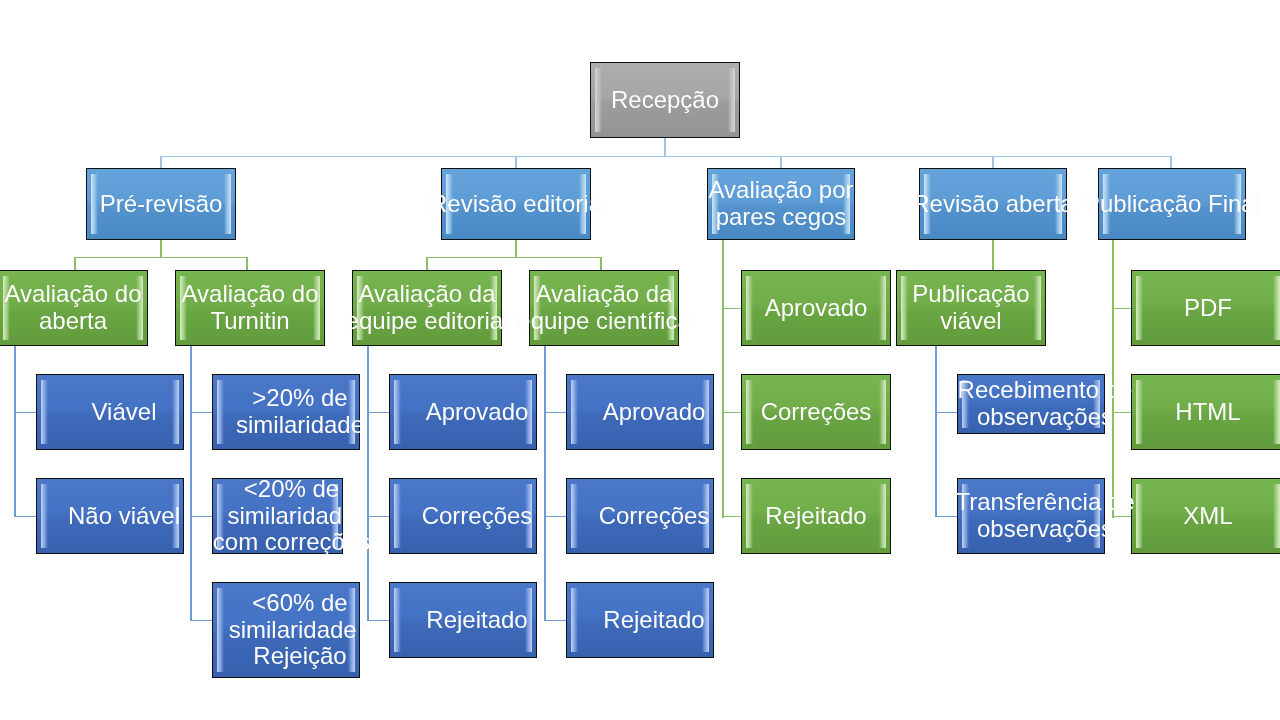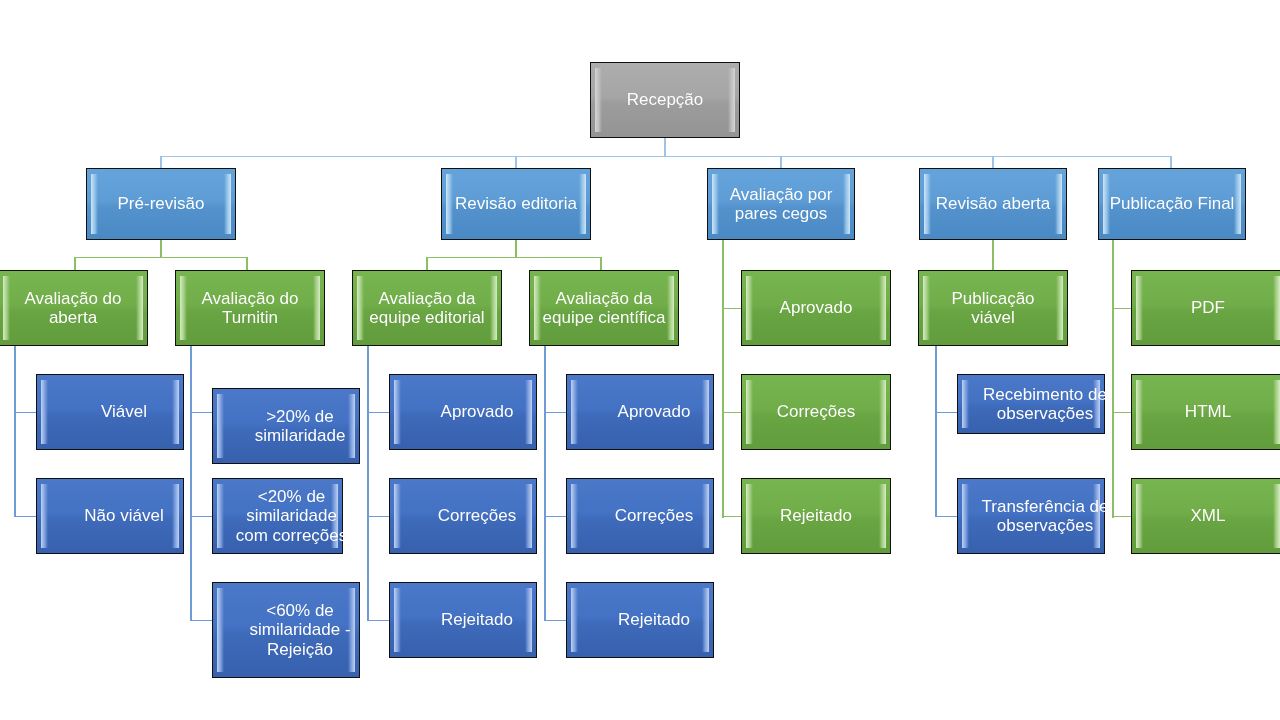--- a/index.html
+++ b/index.html
@@ -63,21 +63,21 @@
   .green:after{background:linear-gradient(to left,#D7EBC4,#A3CE85 55%,rgba(160,205,130,0));}
 
   
   .dblue{
     background:linear-gradient(to bottom,#4B78C8 0%,#4472C4 45%,#3E6ABA 55%,#3761AE 100%);
     padding-left:28px;
   }
   .dblue:before{background:linear-gradient(to right,#BFD2F0,#7D9FDE 55%,rgba(120,155,220,0));}
   .dblue:after{background:linear-gradient(to left,#BFD2F0,#7D9FDE 55%,rgba(120,155,220,0));}
 
-  .fs18{font-size:17px;}
+  .fs18{font-size:24px;}
 </style>
 </head>
 <body>
 
 <div id="stage">
 
   <div class="conn blue-light" style="left:664px;top:138px;width:1.6px;height:18px;"></div>
 
   <div class="conn blue-light" style="left:160px;top:155.5px;width:1012px;height:1.6px;"></div>
 
@@ -192,21 +192,21 @@
   </div>
 
   <div class="node green fs18" style="left:741px;top:374px;width:150px;height:76px;">
     <span class="lbl">Correções</span>
   </div>
 
   <div class="node green fs18" style="left:741px;top:478px;width:150px;height:76px;">
     <span class="lbl">Rejeitado</span>
   </div>
 
-  <div class="node green fs18" style="left:918px;top:270px;width:150px;height:76px;">
+  <div class="node green fs18" style="left:896px;top:270px;width:150px;height:76px;">
     <span class="lbl">
       <span>Publicação</span><br>
       <span>viável</span>
     </span>
   </div>
 
   <div class="node green fs18" style="left:1131px;top:270px;width:154px;height:76px;">
     <span class="lbl">PDF</span>
   </div>
 
@@ -219,21 +219,21 @@
   </div>
 
   <div class="node dblue fs18" style="left:36px;top:374px;width:148px;height:76px;">
     <span class="lbl">Viável</span>
   </div>
 
   <div class="node dblue fs18" style="left:36px;top:478px;width:148px;height:76px;">
     <span class="lbl">Não viável</span>
   </div>
 
-  <div class="node dblue fs18" style="left:212px;top:388px;width:148px;height:76px;">
+  <div class="node dblue fs18" style="left:212px;top:374px;width:148px;height:76px;">
     <span class="lbl">
       <span>&gt;20% de</span><br>
       <span>similaridade</span>
     </span>
   </div>
 
   <div class="node dblue fs18" style="left:212px;top:478px;width:131px;height:76px;">
     <span class="lbl">
       <span>&lt;20% de</span><br>
       <span>similaridade</span><br>

